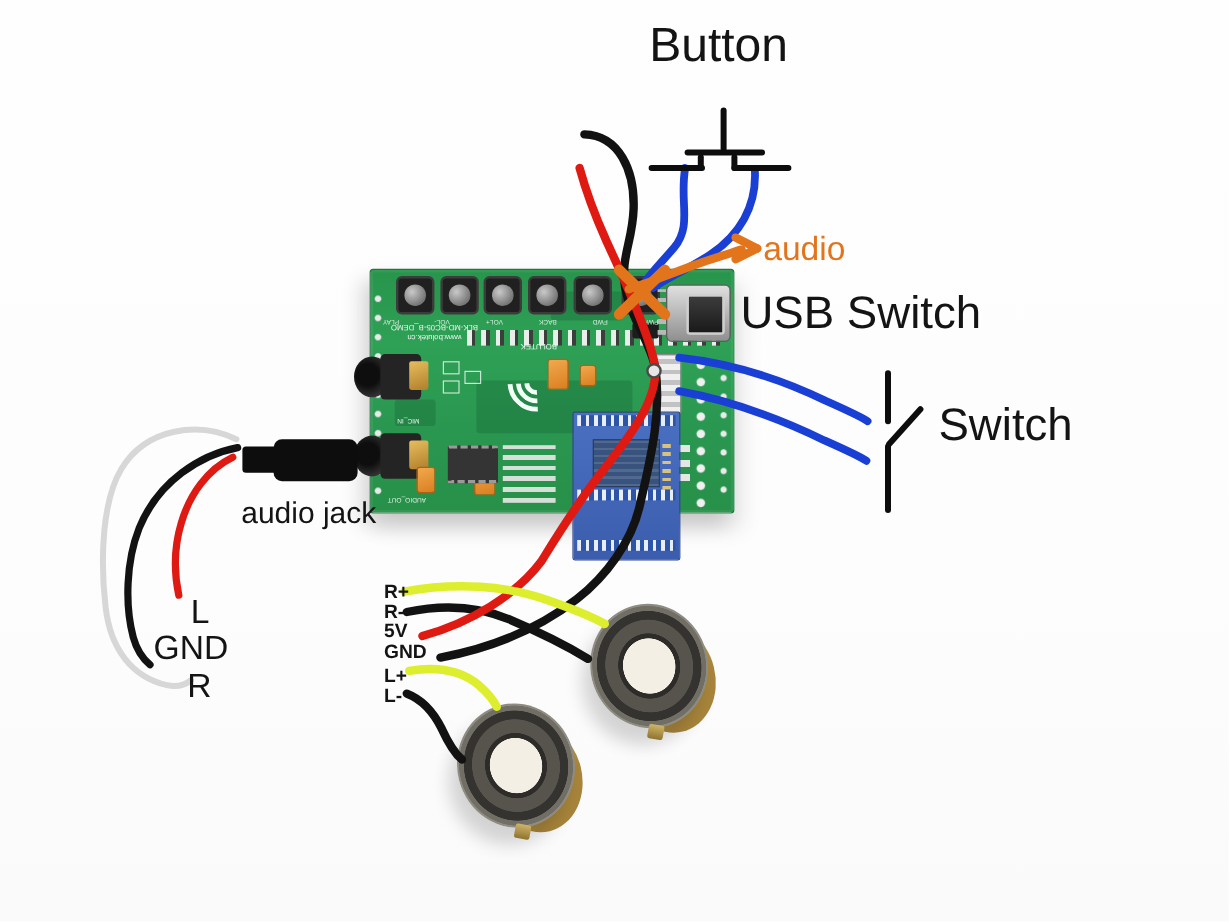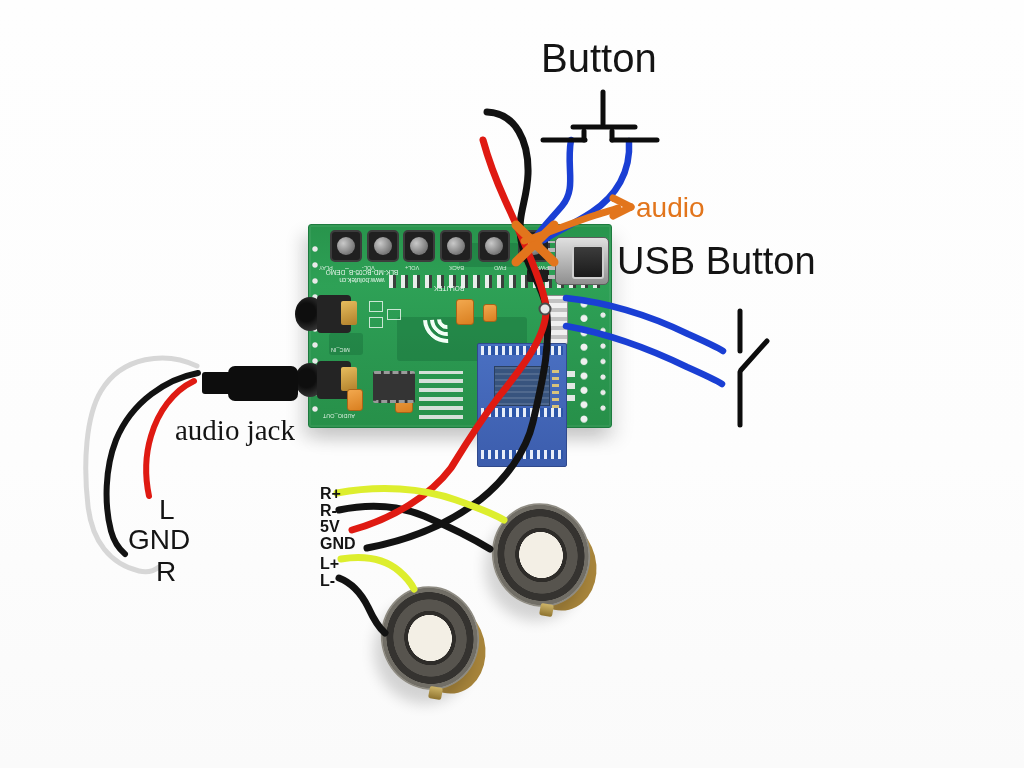--- a/index.html
+++ b/index.html
@@ -11,25 +11,25 @@
   
   .bat-box{position:absolute;left:333px;top:86px;width:145px;height:92px;
            border:6px solid #0d0d0d;background:rgba(255,255,255,.6);z-index:3;
            display:flex;align-items:center;justify-content:center;}
   .bat-text{font-size:74px;font-weight:700;color:#111;transform:scaleX(.84);letter-spacing:-2px;}
   .amp-box{position:absolute;left:196px;top:487px;width:93px;height:93px;
            border:6px solid #d61f1f;background:rgba(255,255,255,.5);z-index:3;
            display:flex;align-items:center;justify-content:center;}
   .amp-text{font-size:33px;color:#1c1c1c;}
   .lbl{position:absolute;color:#141414;z-index:8;white-space:nowrap;}
-  .lbl-button{left:541px;top:36px;font-size:40px;}
+  .lbl-button{left:541px;top:16px;font-size:40px;}
   .lbl-usb{left:617px;top:240px;font-size:38px;}
   .lbl-switch{left:782px;top:334px;font-size:38px;}
   .lbl-remove{left:636px;top:192px;font-size:28px;color:#e2751c;}
-  .lbl-jack{left:175px;top:414px;font-size:29px;font-family:Liberation Serif, serif;}
+  .lbl-jack{left:201px;top:414px;font-size:25px;}
   .pin-l{left:159px;top:494px;font-size:28px;}
   .pin-gnd{left:128px;top:524px;font-size:28px;}
   .pin-r{left:156px;top:556px;font-size:28px;}
   .amp-pins{position:absolute;left:320px;top:486px;z-index:8;display:flex;flex-direction:column;}
   .amp-pins span{font-size:16px;font-weight:700;color:#141414;line-height:16.5px;}
   .amp-pins span.gap{margin-top:4px;}
 
   
   .board{position:absolute;left:308px;top:224px;width:302px;height:202px;z-index:2;
          background:linear-gradient(180deg,#28944c 0%,#2ea156 30%,#2a9750 65%,#279049 100%);
@@ -249,21 +249,22 @@
     </g>
     <g stroke="#e2751c">
       <path d="M524,241 C549,233 573,222 596,215 C605,212 612,210 618,208" stroke-width="7"></path>
       <path d="M613,198 L631,207" stroke-width="7"></path>
       <path d="M613,216 L631,207" stroke-width="7"></path>
     </g>
   </svg>
 
   <div class="lbl lbl-button">Button</div>
   <div class="lbl lbl-remove">audio</div>
-  <div class="lbl lbl-usb">USB Button</div>
+  <div class="lbl lbl-usb">USB Switch</div>
+  <div class="lbl lbl-switch">Switch</div>
   <div class="lbl lbl-jack">audio jack</div>
   <div class="lbl pin-l">L</div>
   <div class="lbl pin-gnd">GND</div>
   <div class="lbl pin-r">R</div>
   <div class="amp-pins">
     <span>R+</span>
     <span>R-</span>
     <span>5V</span>
     <span>GND</span>
     <span class="gap">L+</span>

